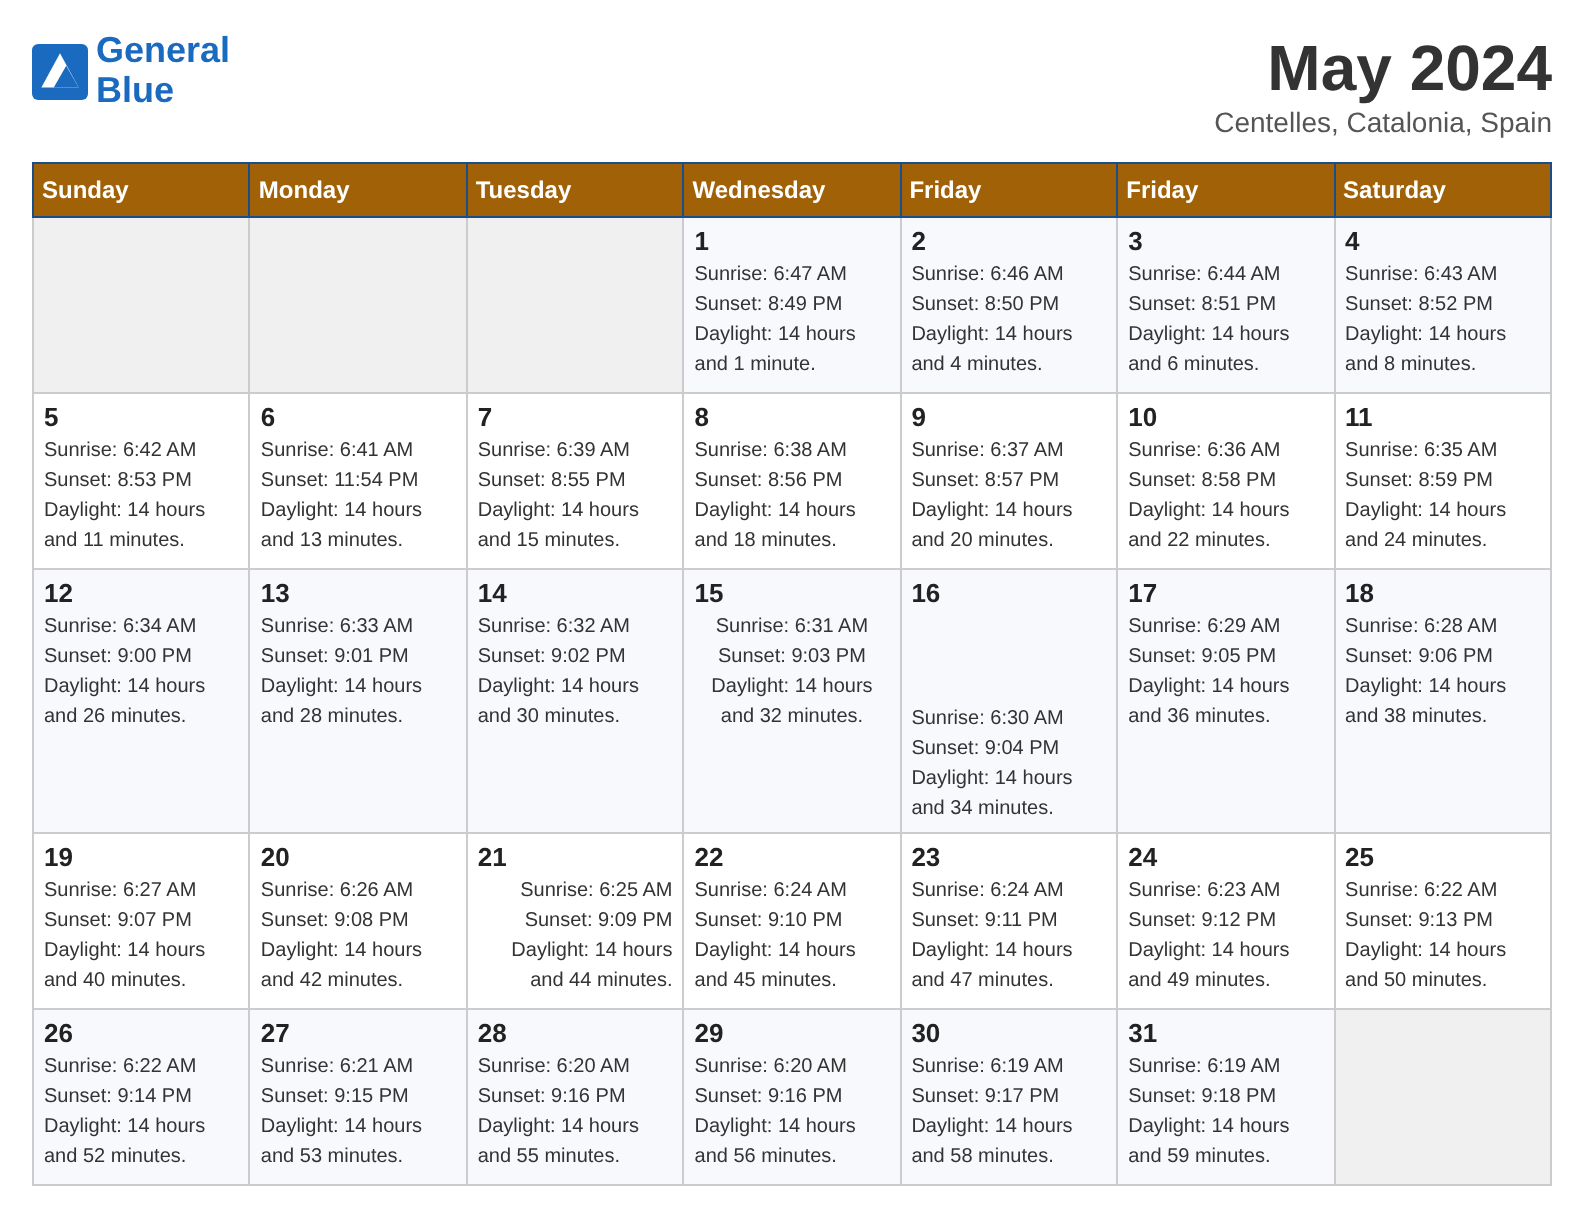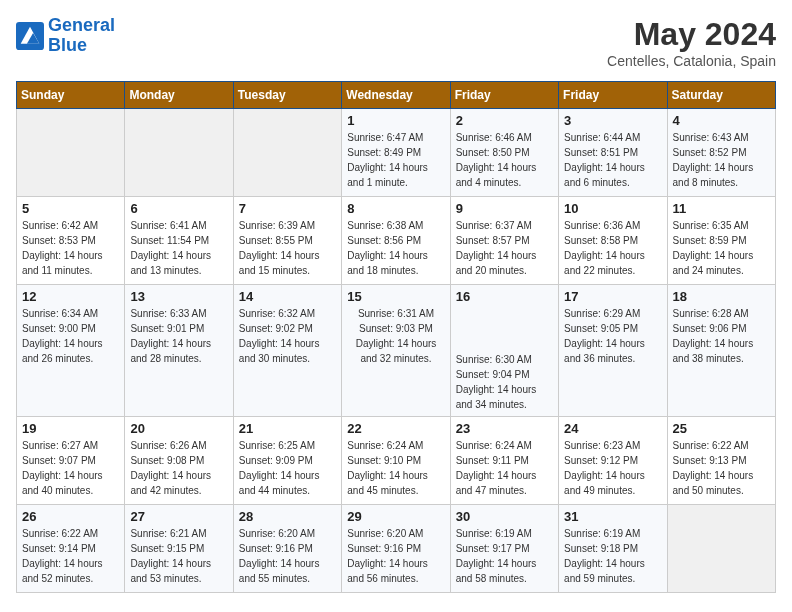--- a/index.html
+++ b/index.html
@@ -270,21 +270,21 @@
         </td>
         <td>
           <div class="day-number">20</div>
           <div class="day-info" style="white-space: pre-line;">Sunrise: 6:26 AM
 Sunset: 9:08 PM
 Daylight: 14 hours
 and 42 minutes.</div>
         </td>
         <td>
           <div class="day-number">21</div>
-          <div class="day-info" style="white-space: pre-line;">Sunrise: 6:25 AM
+          <div class="day-info" style="white-space: pre-line; text-align: right;">Sunrise: 6:25 AM
 Sunset: 9:09 PM
 Daylight: 14 hours
 and 44 minutes.</div>
         </td>
         <td>
           <div class="day-number">22</div>
           <div class="day-info" style="white-space: pre-line;">Sunrise: 6:24 AM
 Sunset: 9:10 PM
 Daylight: 14 hours
 and 45 minutes.</div>

